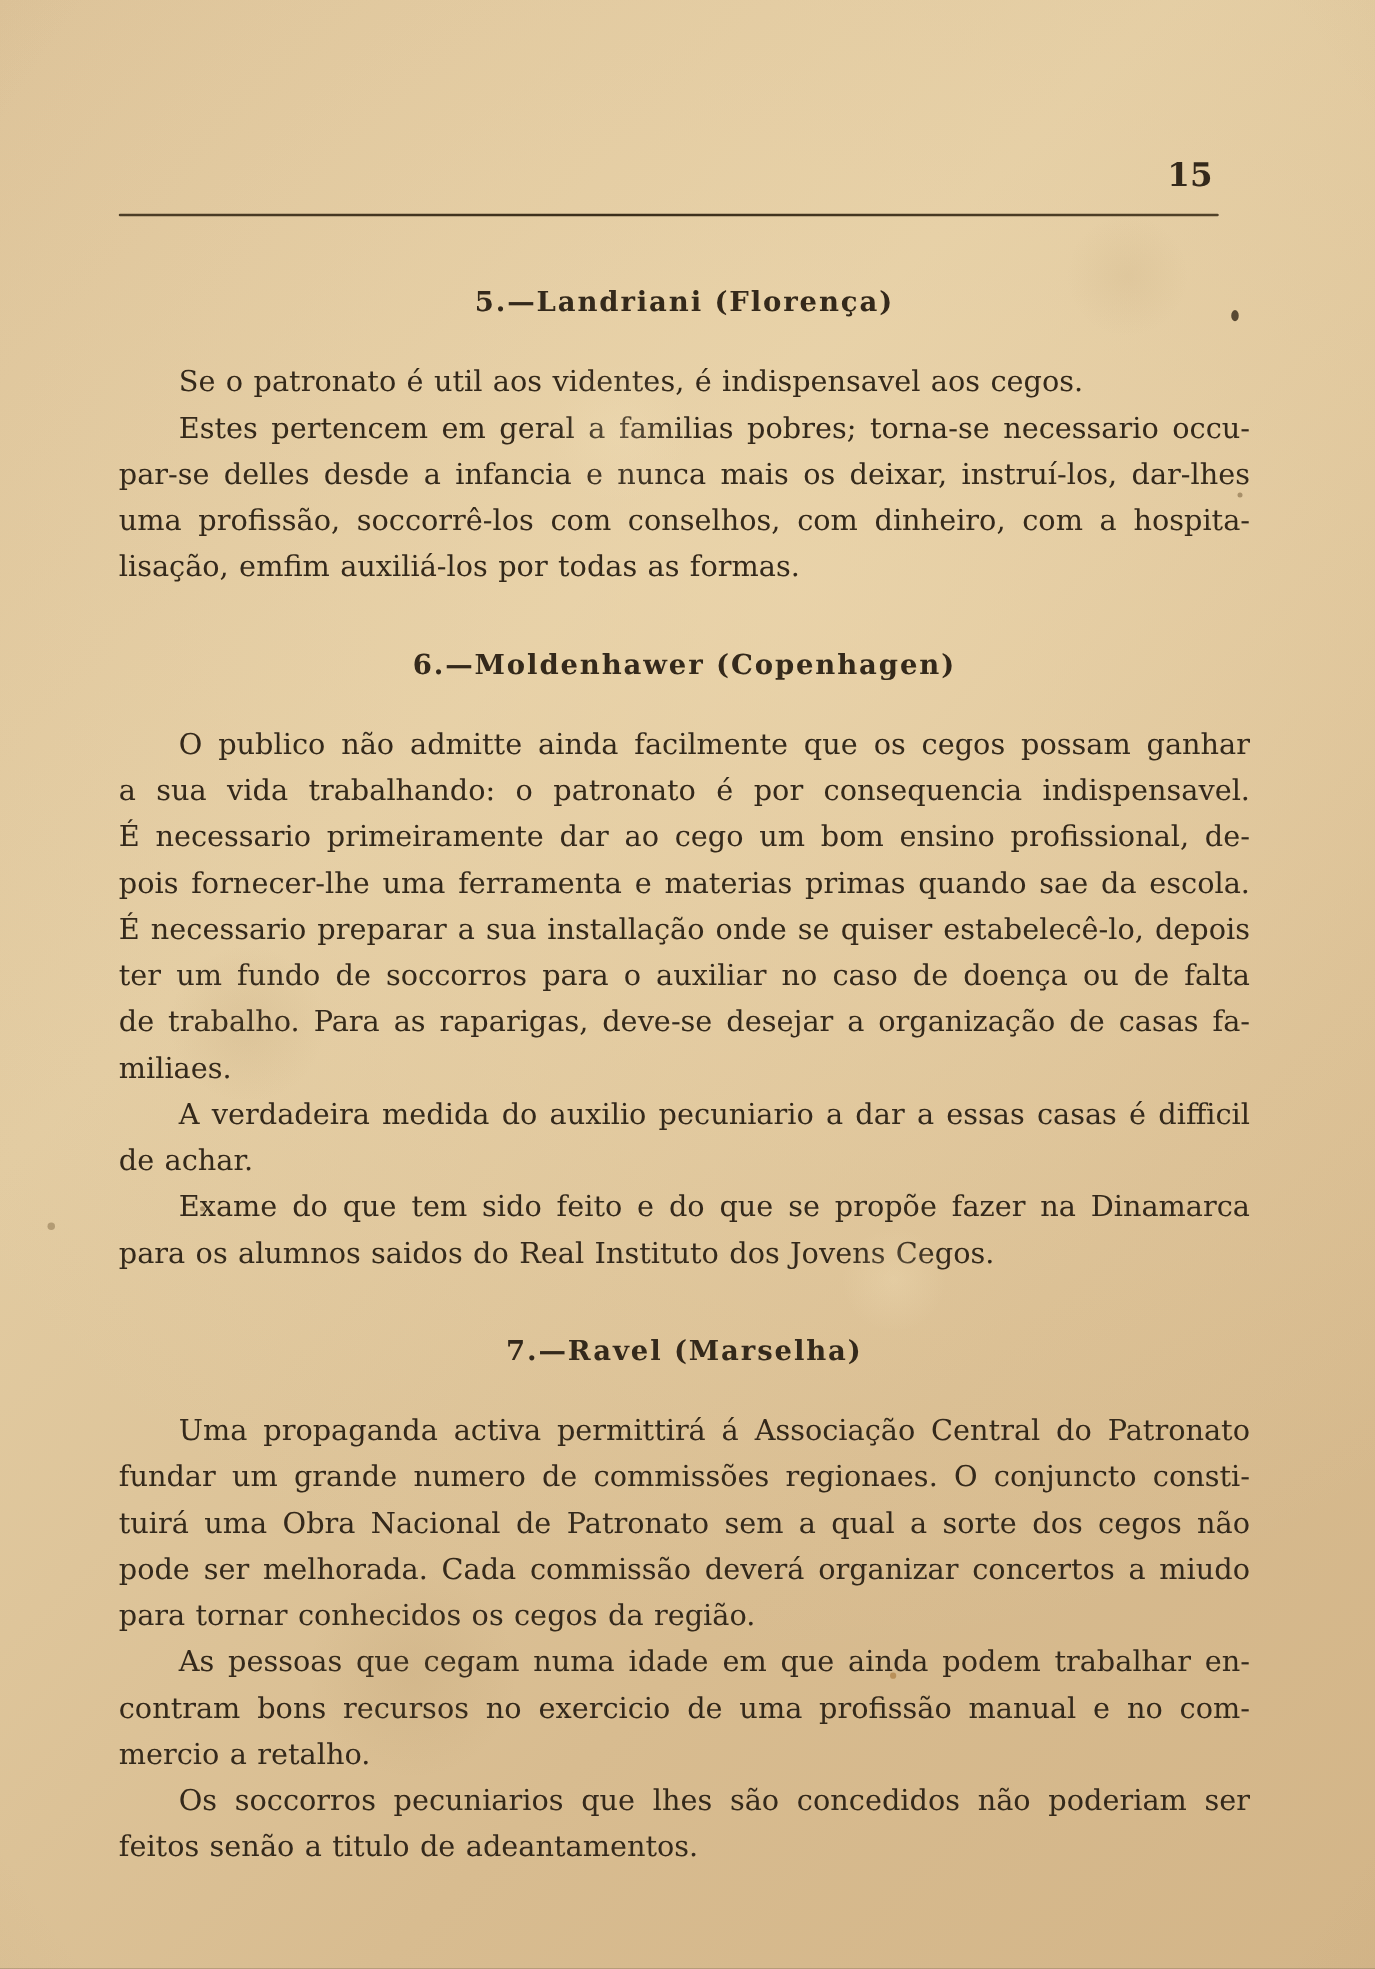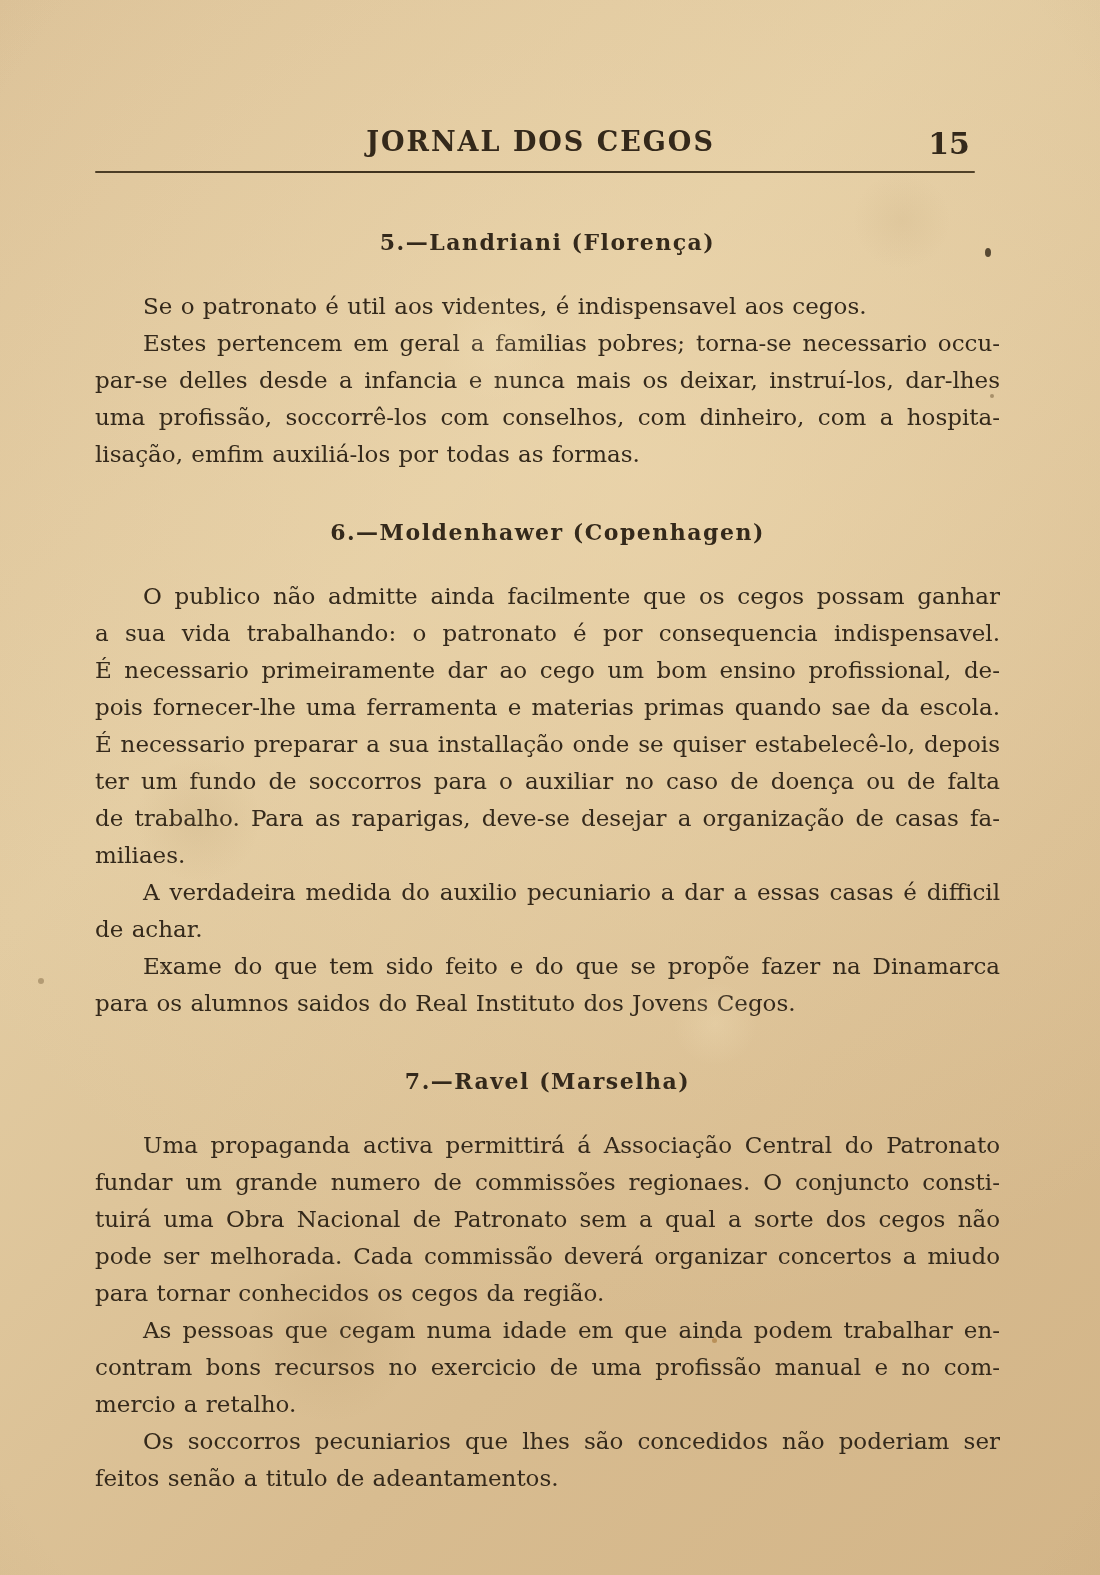--- a/index.html
+++ b/index.html
@@ -52,21 +52,21 @@
     top: 0;
     font-size: 27px;
     font-weight: bold;
     letter-spacing: 2px;
     white-space: nowrap;
   }
   .pageno {
     position: absolute;
     right: 30px;
     top: 0;
-    font-size: 30px;
+    font-size: 26px;
     font-weight: bold;
   }
   .rule {
     margin-top: 17px;
     width: 880px;
     height: 2px;
     background: linear-gradient(90deg, #4d3e27 0%, #3b2e1b 45%, #514229 100%);
     border-radius: 1px;
   }
   .section-heading {
@@ -100,21 +100,20 @@
 <body>
 
 <div class="page">
   <div class="speck" style="left:985px;top:248px;width:6px;height:9px;background:rgba(52,40,24,0.8);"></div>
   <div class="speck" style="left:990px;top:394px;width:4px;height:4px;background:rgba(110,85,50,0.5);"></div>
   <div class="speck" style="left:712px;top:1338px;width:5px;height:5px;background:rgba(160,110,45,0.55);"></div>
   <div class="speck" style="left:160px;top:965px;width:4px;height:4px;background:rgba(110,85,50,0.45);"></div>
   <div class="speck" style="left:38px;top:978px;width:6px;height:6px;background:rgba(110,85,50,0.4);"></div>
 
   <div class="header">
-    <span class="title">JORNAL DOS CEGOS</span>
     <span class="pageno">15</span>
   </div>
 
   <div class="rule"></div>
 
   <div id="sections">
       <div class="section">
         <div class="section-heading">5.—Landriani (Florença)</div>
         <div class="paragraph">
           <div class="line first last">Se o patronato é util aos videntes, é indispensavel aos cegos.</div>

